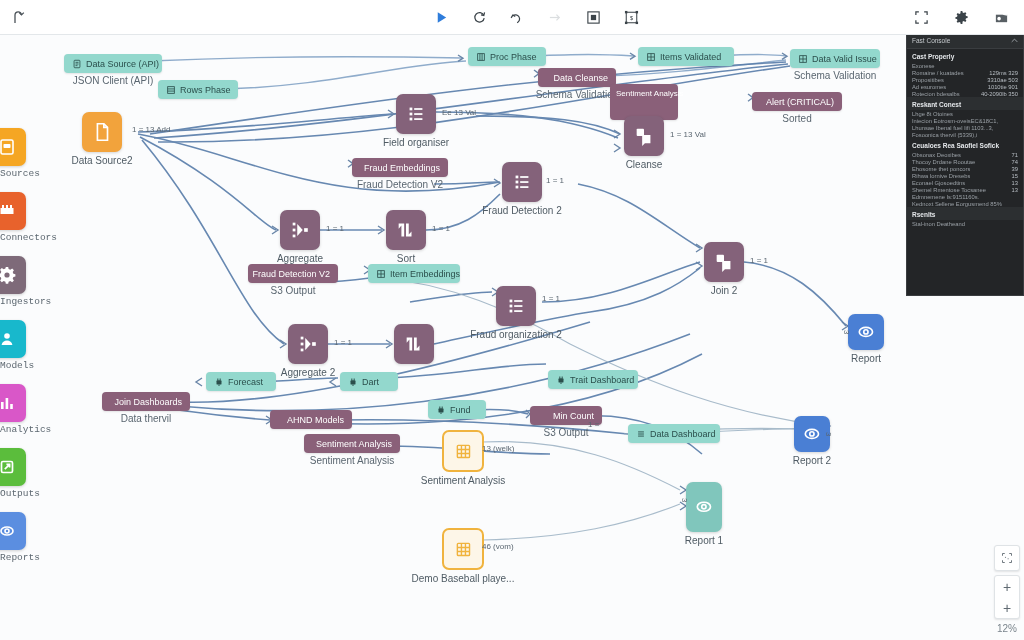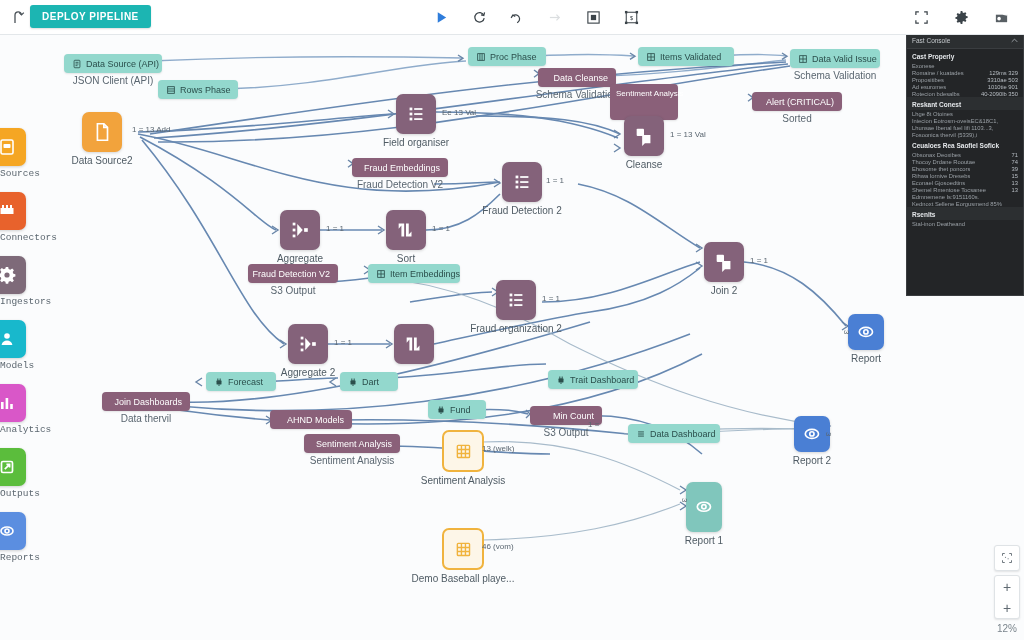--- a/index.html
+++ b/index.html
@@ -78,21 +78,20 @@
 
 <div id="app">
 
   <div class="topbar">
     <div class="tb-back">
       <svg viewBox="0 0 16 16" fill="none" stroke="#4a5258" stroke-width="1.3">
         <path d="M4 14 V6 a3.2 3.2 0 0 1 6.4 0"></path>
           <path d="M8.2 3.6 L10.5 5.9 L12.8 3.6"></path>
       </svg>
     </div>
-    <div class="deploy-btn">DEPLOY PIPELINE</div>
 
     <div class="tb-center">
       <div class="tb-ico">
         <svg viewBox="0 0 16 16">
             <polygon points="4,2.5 13,8 4,13.5" fill="#2f7ddb"></polygon>
           </svg>
       </div>
       <div class="tb-ico">
         <svg viewBox="0 0 16 16" fill="none" stroke="#3b4349" stroke-width="1.3">
           <path d="M12.5 5.5A5 5 0 1 0 13 8.6"></path>
@@ -429,21 +428,21 @@
       <span class="pill-cap blurtext">S3 Output</span>
     </div>
     <div class="pill teal" style="left:338px;top:230px;width:76px">
       <svg viewBox="0 0 12 12" fill="none" stroke="#2b4f4c" stroke-width="1">
           <rect x="2" y="2" width="8" height="8"></rect>
           <path d="M2 6h8M6 2v8"></path>
         </svg>
       <span class="blurtext">Item Embeddings</span>
     </div>
 
-    <div class="node" style="left:466px;top:246px">
+    <div class="node" style="left:466px;top:252px">
       <div class="n-tile" style="width:40px;height:40px;background:#84627a;box-shadow:0 1px 3px rgba(0,0,0,.16)">
         <svg viewBox="0 0 24 24" fill="#fff">
             <rect x="5" y="5" width="3" height="3"></rect>
             <rect x="10" y="5.6" width="9" height="1.9"></rect>
             <rect x="5" y="10.5" width="3" height="3"></rect>
             <rect x="10" y="11.1" width="9" height="1.9"></rect>
             <rect x="5" y="16" width="3" height="3"></rect>
             <rect x="10" y="16.6" width="9" height="1.9"></rect>
           </svg>
       </div>

